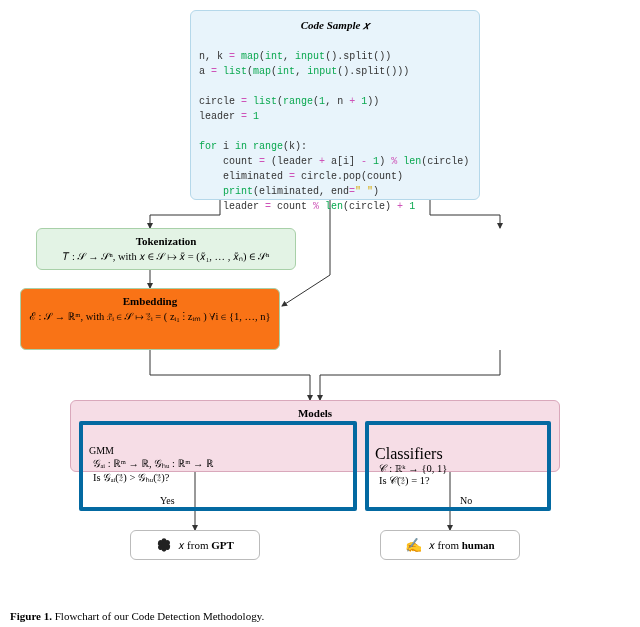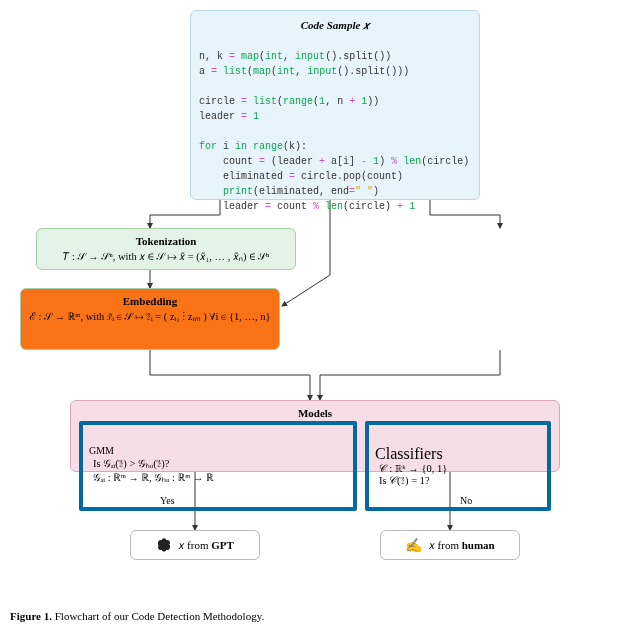--- a/index.html
+++ b/index.html
@@ -205,22 +205,22 @@
     <div class="box-title">Embedding</div>
     <div class="math">ℰ : 𝒮 → ℝᵐ, with 𝑥̃ᵢ ∈ 𝒮 ↦ 𝑧⃗ᵢ = ( zᵢ₁ ⋮ zᵢₘ ) ∀i ∈ {1, …, n}</div>
   </div>
 
 
   <div class="box models-box">
     <div class="box-title">Models</div>
     <div class="models-inner">
       <div class="sub-box" style="width:56%">
         <div style="font-size:10px">GMM</div>
+        <div class="math math-left">𝒢ₐᵢ : ℝᵐ → ℝ, 𝒢ₕᵤ : ℝᵐ → ℝ</div>
         <div class="math math-left">Is 𝒢ₐᵢ(𝑧⃗) &gt; 𝒢ₕᵤ(𝑧⃗)?</div>
-        <div class="math math-left">𝒢ₐᵢ : ℝᵐ → ℝ, 𝒢ₕᵤ : ℝᵐ → ℝ</div>
       </div>
       <div class="sub-box" style="width:36%">
         <div style="font-size:16px">Classifiers</div>
         <div class="math math-left">𝒞 : ℝᵏ → {0, 1}</div>
         <div class="math math-left">Is 𝒞(𝑧⃗) = 1?</div>
       </div>
     </div>
   </div>
 
   <div class="arrow-label" style="left:150px; top:485px">Yes</div>

